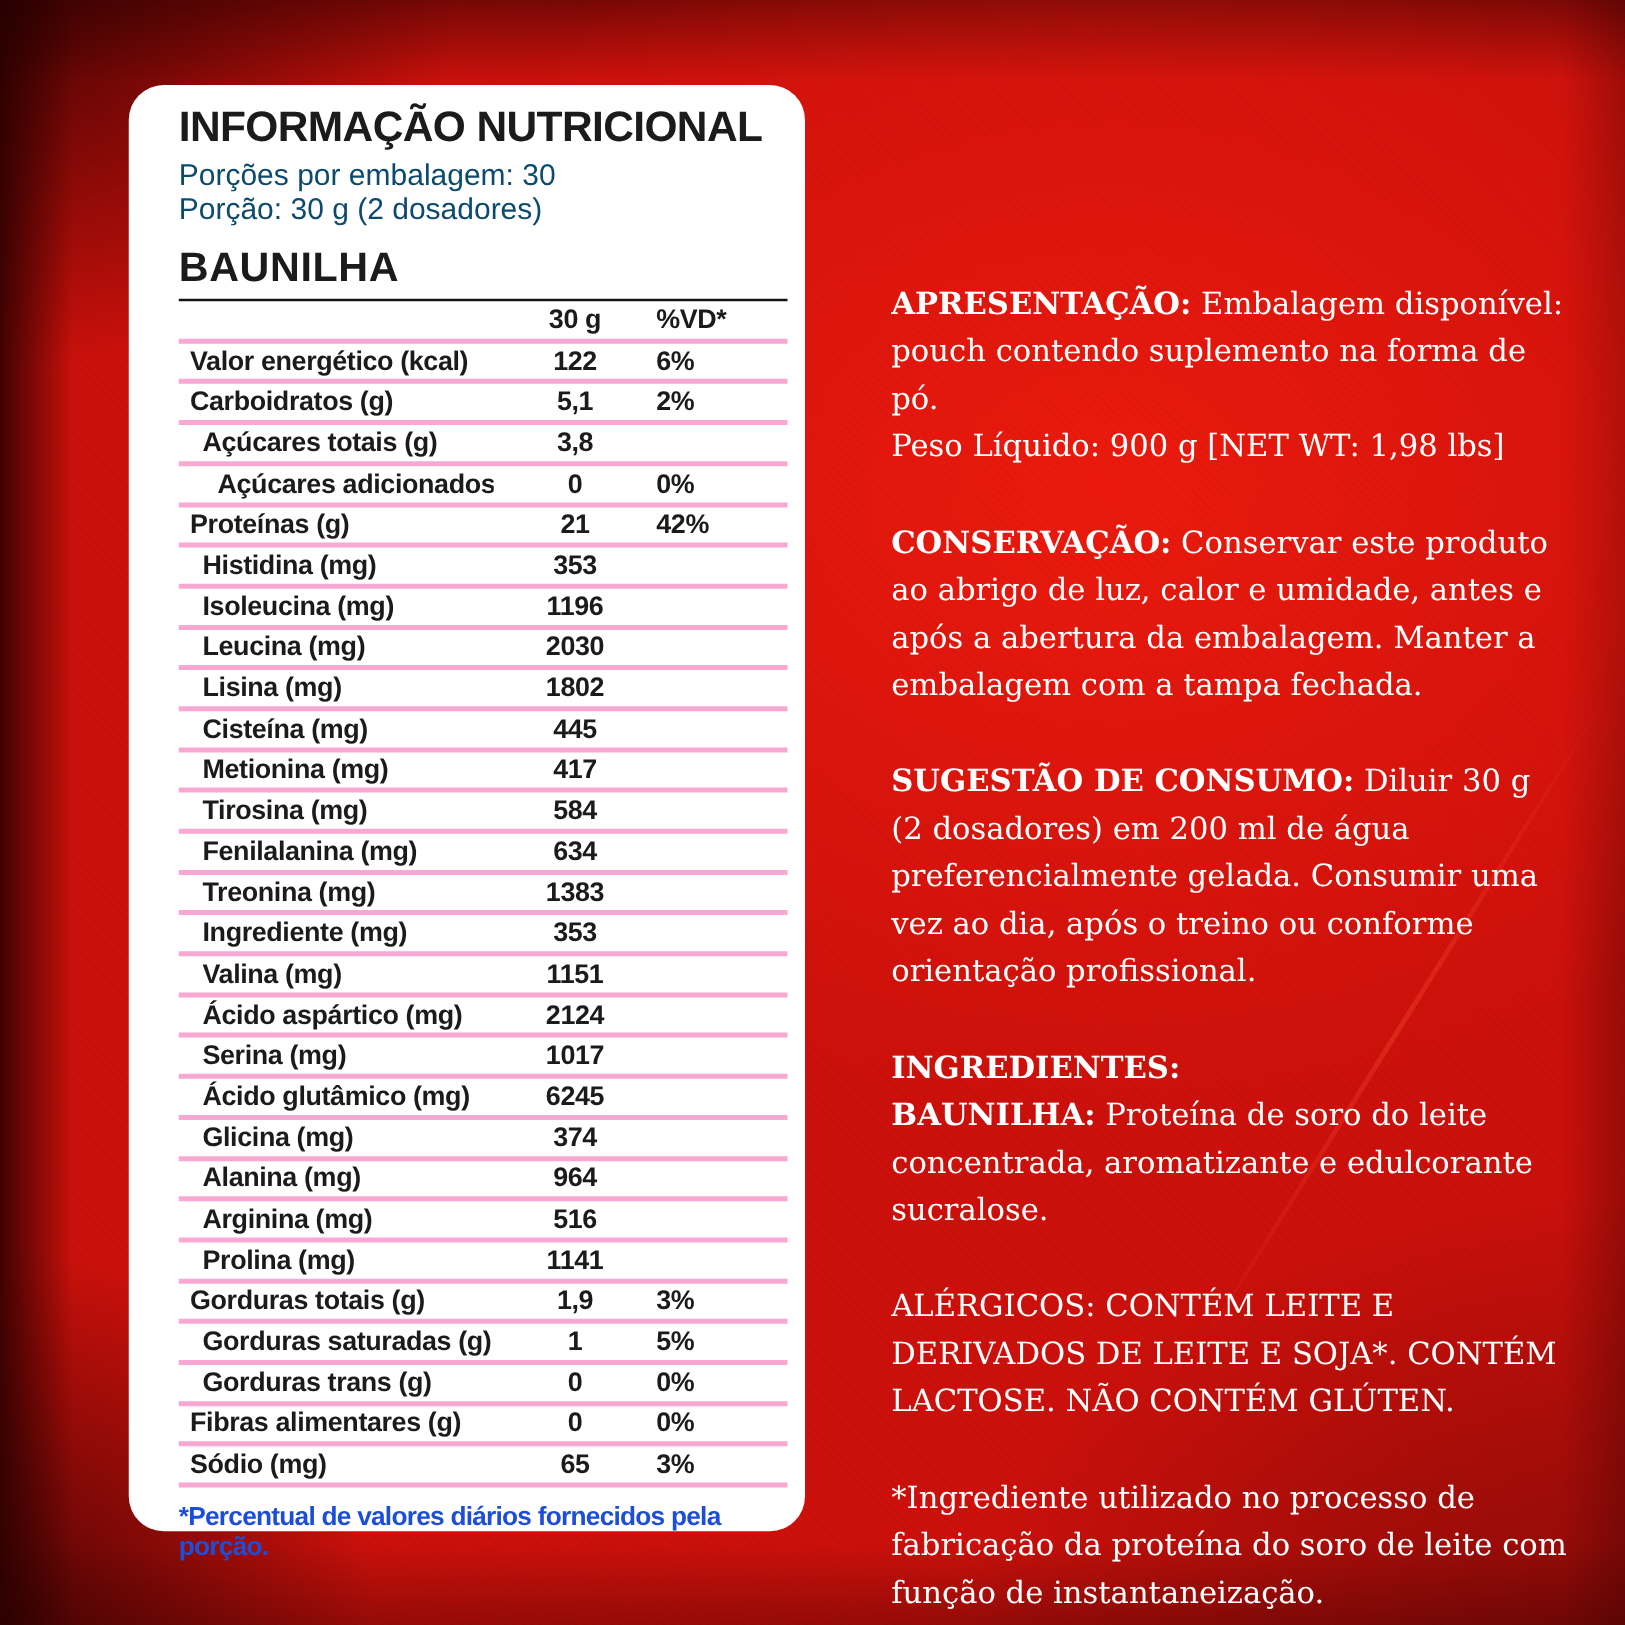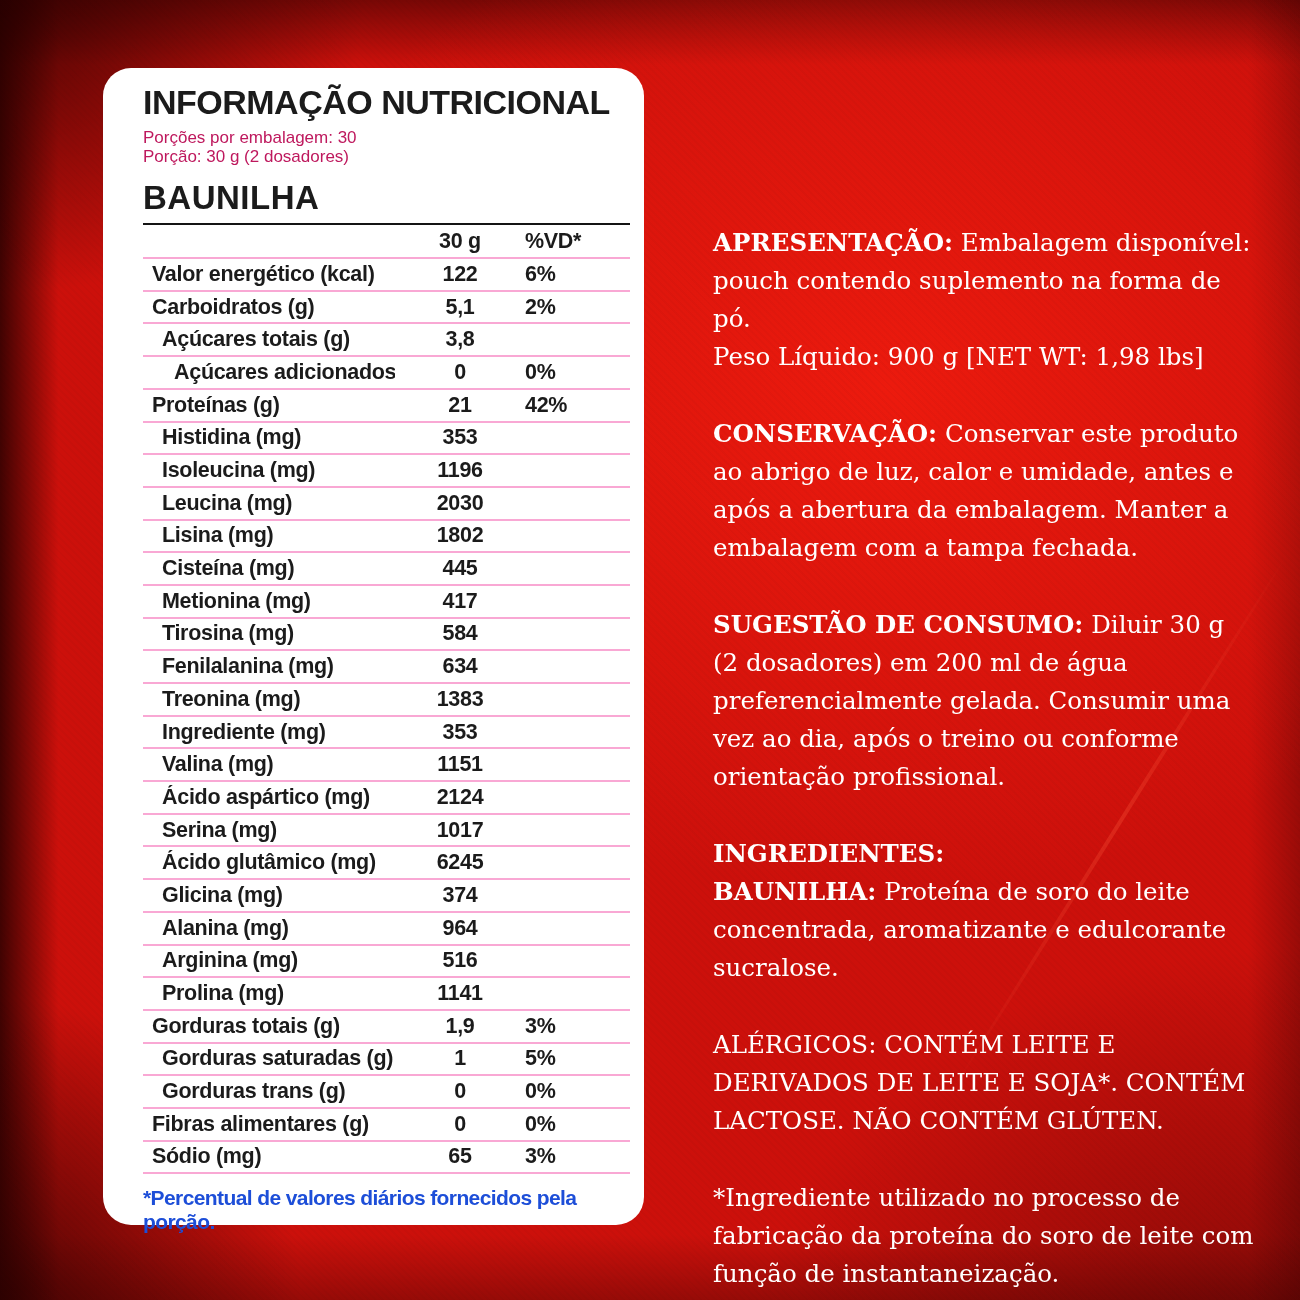--- a/index.html
+++ b/index.html
@@ -35,27 +35,27 @@
   }
 
   
   .panel {
     position:absolute; left:103px; top:68px; width:541px; height:1157px;
     background:#ffffff; border-radius:28px; color:#1b1b1b;
   }
   .panel-inner { position:absolute; left:40px; right:14px; top:0; }
 
   .nf-title  { margin-top:17px; font-size:34px; font-weight:bold; letter-spacing:-.5px; line-height:1; }
-  .servings  { margin-top:9px; font-size:17px; line-height:1.12; color:#be185d; }
+  .servings  { margin-top:9px; font-size:24px; line-height:1.12; color:#0c4a6e; }
   .flavor    { margin-top:15px; font-size:33px; font-weight:bold; letter-spacing:.5px; line-height:1; }
 
   .ntable { margin-top:9px; width:100%; }
   .trow {
     display:flex; align-items:center; height:32.7px;
-    border-bottom:2px solid #f9a8d4;
+    border-bottom:4px solid #f9a8d4;
     font-size:21.5px; font-weight:bold; letter-spacing:-.3px;
   }
   .thead { height:36px; border-top:2px solid #141414; }
   .tlabel { flex:1; white-space:nowrap; overflow:hidden; }
   .tval { width:130px; text-align:center; }
   .tdv  { width:105px; }
   .indent0 .tlabel { padding-left:9px; }
   .indent1 .tlabel { padding-left:19px; }
   .indent2 .tlabel { padding-left:31px; }
 

